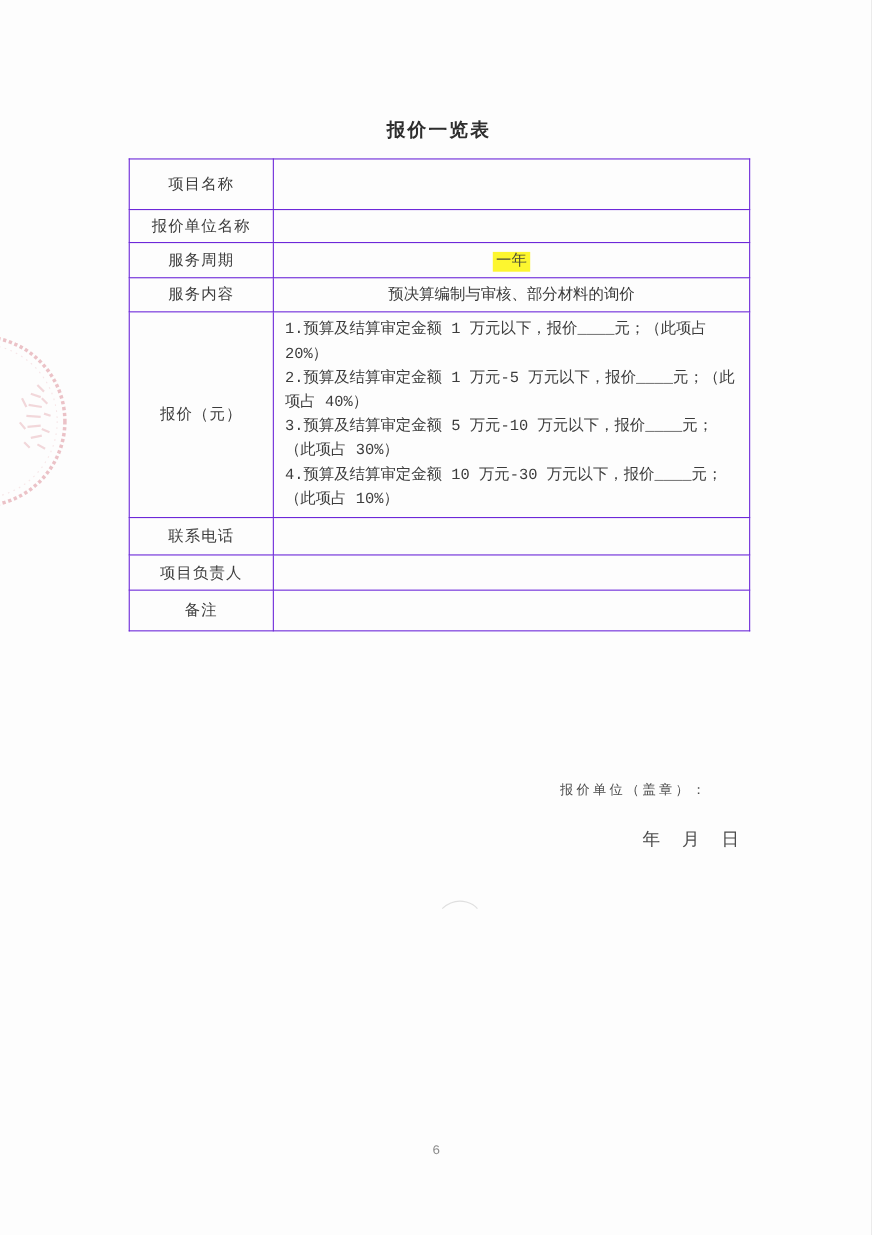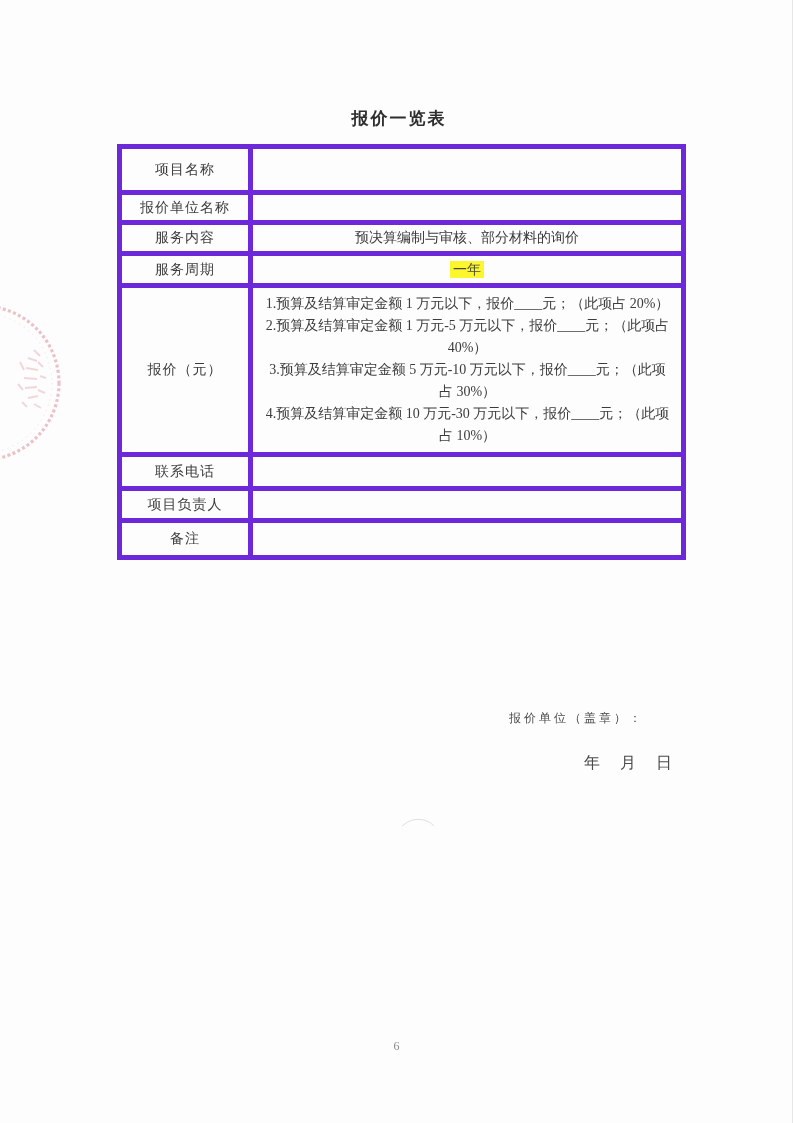--- a/index.html
+++ b/index.html
@@ -3,21 +3,21 @@
 <meta charset="utf-8">
 <style>
   * { margin: 0; padding: 0; box-sizing: border-box; }
   html, body { background: #ffffff; }
   .page {
     position: relative;
     width: 793px;
     height: 1123px;
     margin: 0 auto;
     background: #fdfdfd;
-    font-family: Liberation Serif, serif;
+    font-family: Liberation Mono, monospace;
     color: #3a3a3a;
     overflow: hidden;
     border-right: 1px solid #e6e6e6;
   }
   .doc-title {
     position: absolute;
     top: 107px;
     left: 117px;
     width: 564px;
     text-align: center;
@@ -29,36 +29,36 @@
   table.quote-table {
     position: absolute;
     top: 144px;
     left: 117px;
     width: 564px;
     border-collapse: collapse;
     table-layout: fixed;
     font-size: 14px;
   }
   .quote-table td {
-    border: 5px solid #6d28d9;
+    border: 1px solid #6d28d9;
     vertical-align: middle;
   }
   .quote-table col.c-label { width: 131px; }
   .quote-table col.c-value { width: 433px; }
   .cell-label {
     text-align: center;
     letter-spacing: 1px;
     color: #3c3c3c;
   }
   .cell-value { text-align: left; padding: 2px 8px; }
   .cell-value.centered { text-align: center; }
   .cell-quote {
     padding: 5px 9px 5px 10px;
     line-height: 22px;
-    text-align: center;
+    text-align: left;
     color: #3c3c3c;
   }
   .cell-quote .quote-line { display: block; }
   .hl {
     background: #fdf62f;
     padding: 1px 3px;
     color: #4a4a38;
   }
   .sig-line {
     position: absolute;
@@ -132,29 +132,29 @@
       </colgroup>
     <tbody>
       <tr style="height:46px;">
         <td class="cell-label">项目名称</td>
         <td class="cell-value"></td>
       </tr>
       <tr style="height:30px;">
         <td class="cell-label">报价单位名称</td>
         <td class="cell-value"></td>
       </tr>
-      <tr style="height:31px;">
-        <td class="cell-label">服务内容</td>
-        <td class="cell-value centered">预决算编制与审核、部分材料的询价</td>
-      </tr>
       <tr style="height:32px;">
         <td class="cell-label">服务周期</td>
         <td class="cell-value centered">
           <span class="hl">一年</span>
         </td>
+      </tr>
+      <tr style="height:31px;">
+        <td class="cell-label">服务内容</td>
+        <td class="cell-value centered">预决算编制与审核、部分材料的询价</td>
       </tr>
       <tr style="height:146px;">
         <td class="cell-label">报价（元）</td>
         <td class="cell-quote">
           <span class="quote-line">1.预算及结算审定金额 1 万元以下，报价____元；（此项占 20%）</span>
           <span class="quote-line">2.预算及结算审定金额 1 万元-5 万元以下，报价____元；（此项占 40%）</span>
           <span class="quote-line">3.预算及结算审定金额 5 万元-10 万元以下，报价____元；（此项占 30%）</span>
           <span class="quote-line">4.预算及结算审定金额 10 万元-30 万元以下，报价____元；（此项占 10%）</span>
         </td>
       </tr>

